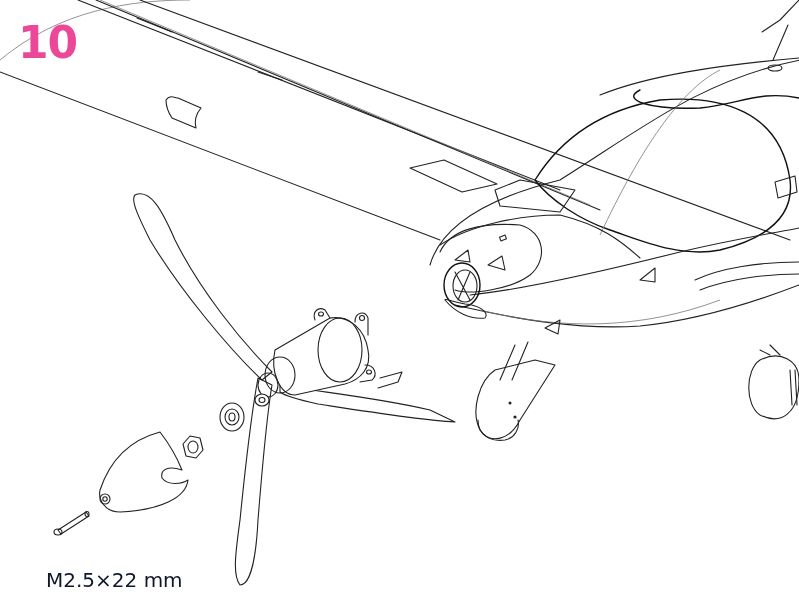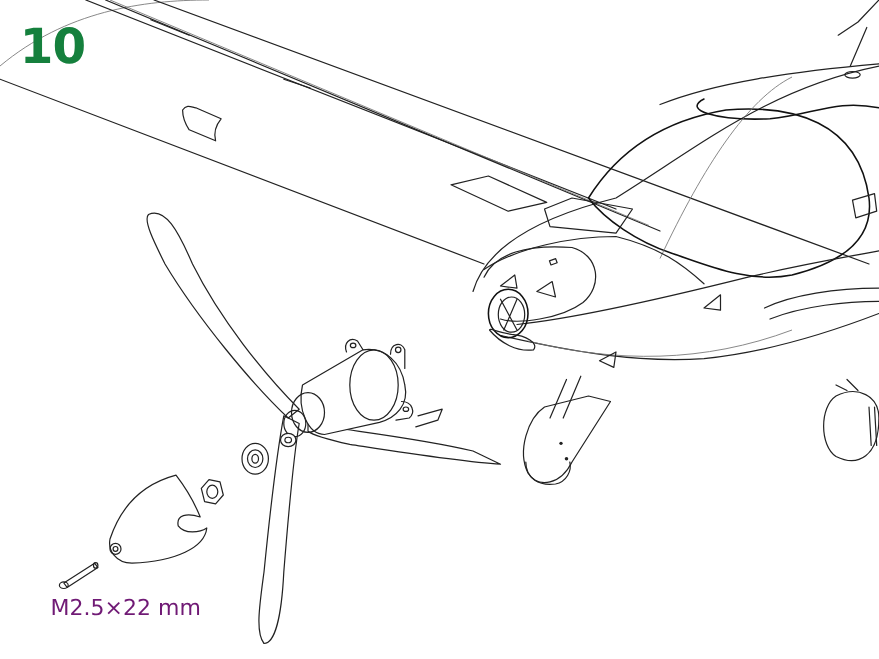--- a/index.html
+++ b/index.html
@@ -1,18 +1,18 @@
 <!DOCTYPE html>
 <html><head>
 <meta charset="utf-8">
 <style>
   html,body{margin:0;padding:0;background:#ffffff;}
   body{width:799px;height:599px;position:relative;overflow:hidden;font-family:"Liberation Sans",sans-serif;}
   .step{position:absolute;left:18px;top:18px;font-family:"DejaVu Sans",sans-serif;font-weight:bold;font-size:44px;line-height:50px;letter-spacing:-1px;}
-  .callout{position:absolute;left:46px;top:540px;font-family:"DejaVu Sans",sans-serif;font-size:20px;color:#701a75;}
+  .callout{position:absolute;left:46px;top:568px;font-family:"DejaVu Sans",sans-serif;font-size:20px;color:#0f172a;}
   svg{position:absolute;left:0;top:0;}
   .ln{fill:none;stroke:#222;stroke-width:1.1;stroke-linecap:round;stroke-linejoin:round;}
   .lt{fill:none;stroke:#777;stroke-width:0.8;}
   .lk{fill:none;stroke:#111;stroke-width:1.4;stroke-linecap:round;stroke-linejoin:round;}
   .fw{fill:#fff;stroke:#222;stroke-width:1.1;stroke-linejoin:round;}
 </style>
 </head>
 <body>
 
 <svg width="799" height="599" viewBox="0 0 799 599">
@@ -110,14 +110,14 @@
     <ellipse class="ln" cx="105" cy="499" rx="2.2" ry="2.2"></ellipse>
   </g>
 
   <g>
     <path class="ln" d="M58,530 L86,512 L89,516 L61,534 Z"></path>
     <ellipse class="ln" cx="58" cy="532" rx="4" ry="3"></ellipse>
     <ellipse class="ln" cx="87" cy="514" rx="2" ry="2.5"></ellipse>
   </g>
 </svg>
 
-<div class="step" style="color: #15803d;">10</div>
+<div class="step" style="color: #ec4899;">10</div>
 <div class="callout">M2.5×22 mm</div>
 
 </body></html>

